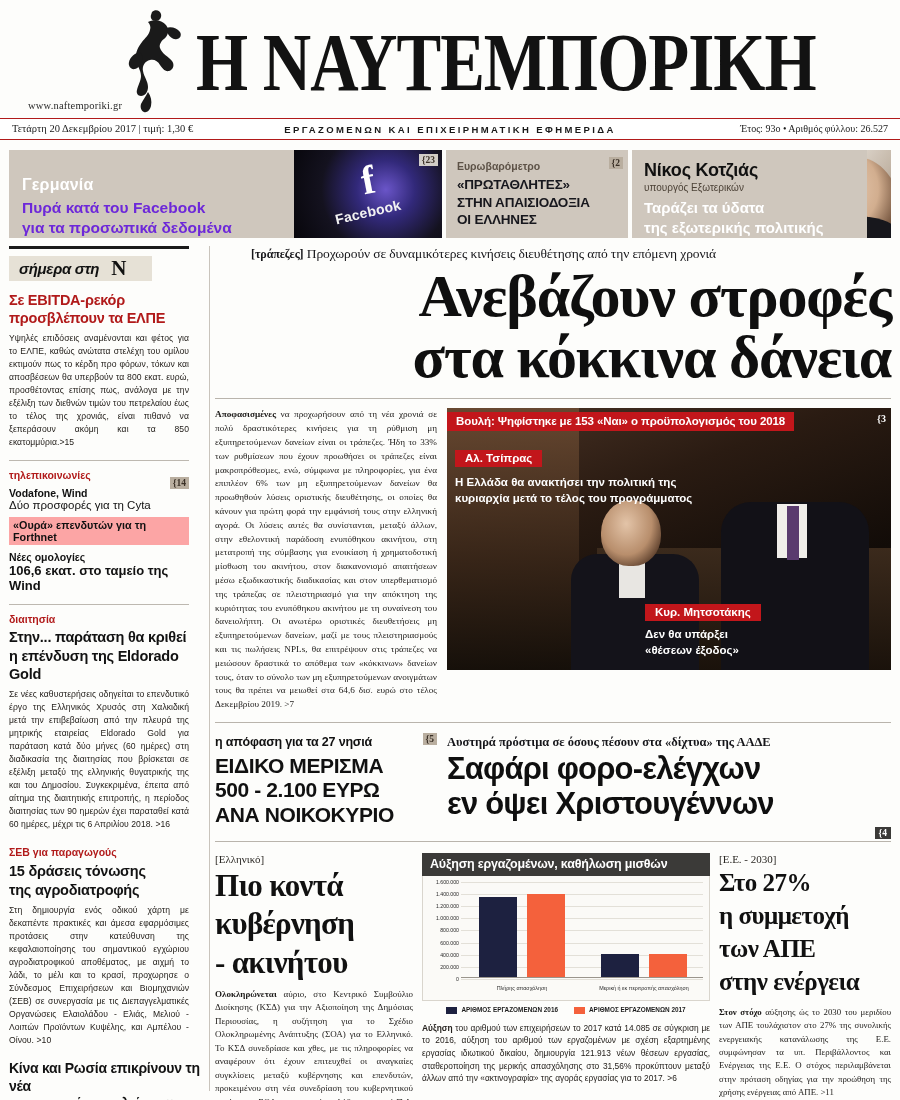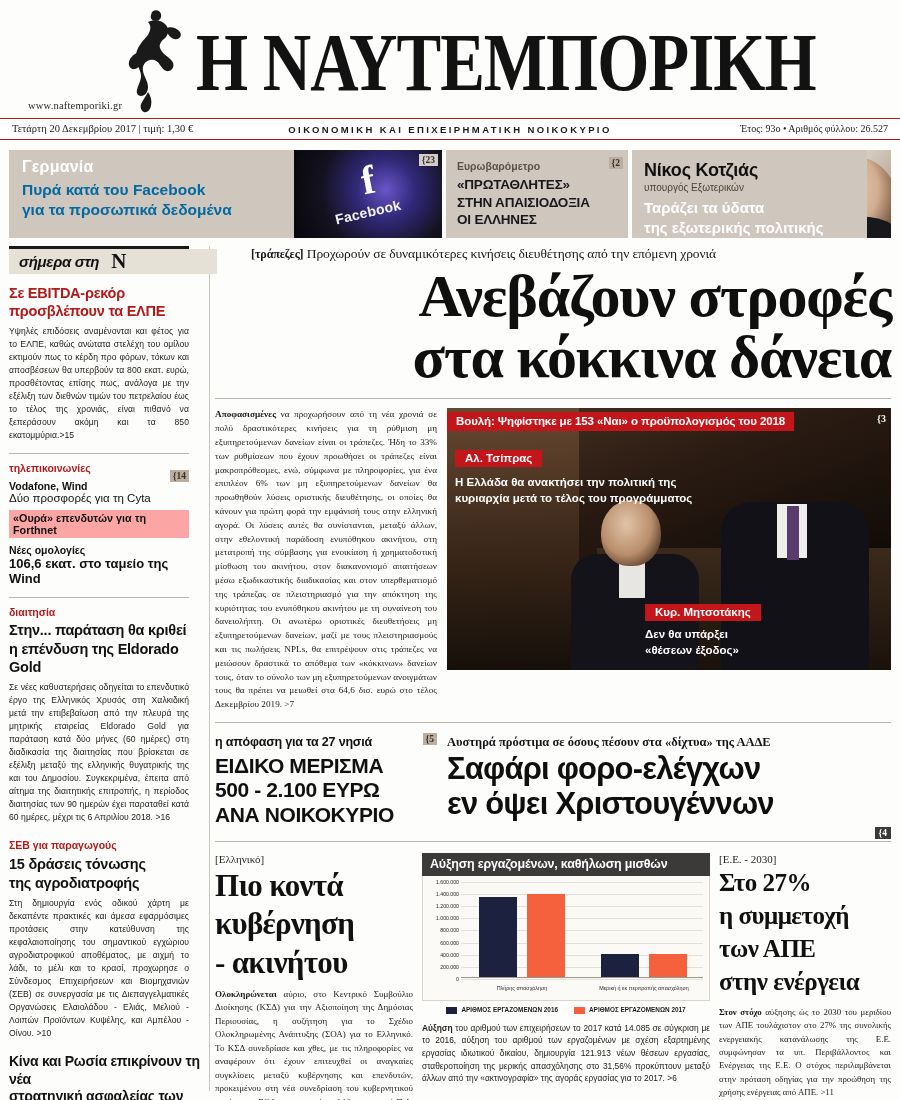--- a/index.html
+++ b/index.html
@@ -41,32 +41,32 @@
   }
   .infobar .right {
     position:absolute; right:12px; top:4px;
     font-family:"Liberation Serif", serif; font-size:10px; color:#1a1a1a;
   }
 
   
   .banner { position:absolute; left:9px; top:150px; width:882px; height:88px; display:flex; gap:4px; }
   .bn { position:relative; overflow:hidden; }
   .bn-a { width:433px; background:#cfc7bd; display:flex; }
-  .bn-a .txt { width:285px; padding:8px 0 0 13px; }
+  .bn-a .txt { width:285px; padding:26px 0 0 13px; }
   .bn-a .fb { flex:1; background:radial-gradient(circle at 62% 45%, #6a55c8 0%, #32297a 28%, #14121f 62%, #07060b 100%); position:relative; }
   .fb-glyph {
     position:absolute; left:50%; top:34%; transform:translate(-50%,-50%) rotate(-11deg);
     font-family:"Liberation Serif", serif; font-weight:700; font-size:40px; color:#fff;
   }
   .fb-word {
     position:absolute; left:50%; top:70%; transform:translate(-50%,-50%) rotate(-13deg);
     font-size:14px; font-weight:700; color:#f2f2f2; letter-spacing:.2px;
   }
   .kicker-w { font-size:16px; font-weight:700; color:#ffffff; letter-spacing:.2px; line-height:1.15; }
-  .bhead-w { font-size:15.5px; font-weight:700; color:#0369a1; line-height:1.28; margin-top:4px; }
+  .bhead-w { font-size:15.5px; font-weight:700; color:#6d28d9; line-height:1.28; margin-top:4px; }
   .bn-b { width:182px; background:#cfc7bd; padding:10px 0 0 11px; }
   .bn-b .kick { font-size:10.5px; color:#5d5247; font-weight:700; }
   .bn-b .lines { margin-top:4px; font-size:13.5px; font-weight:700; color:#17171d; line-height:1.3; letter-spacing:-.2px; }
   .bn-c { flex:1; background:#cfc7bd; display:flex; }
   .bn-c .txt { width:235px; padding:10px 0 0 12px; }
   .bn-c .nm { font-size:18px; font-weight:700; color:#111; letter-spacing:-.2px; }
   .bn-c .role { font-size:10px; color:#4c4237; margin-top:1px; }
   .bn-c .hl { margin-top:5px; font-size:15px; font-weight:700; color:#fff; line-height:1.3; }
   .bn-c .ph { flex:1; background:linear-gradient(125deg,#d8cfc4 0%, #c3b6a7 40%, #8e7a66 100%); position:relative; overflow:hidden; }
   .face { position:absolute; right:-6px; bottom:-10px; width:96px; height:92px;
@@ -78,21 +78,21 @@
     font-weight:700; color:#3a3026; background:#b9ae9f; padding:1px 3px;
   }
 
   
   .body-area { position:absolute; left:9px; top:246px; width:882px; height:845px; }
   .vrule { position:absolute; top:0; width:1px; background:#c9c4bc; }
 
   
   .sidebar { position:absolute; left:0; top:0; width:196px; }
   .sb-top-rule { height:2.6px; background:#1a1a1a; width:180px; }
-  .today-strip { height:25px; background:#e6e1d6; display:flex; align-items:center; width:208px; }
+  .today-strip { margin-top:7px; height:25px; background:#e6e1d6; display:flex; align-items:center; width:143px; }
   .today-strip .lbl { font-size:15px; font-weight:700; font-style:italic; color:#111; padding-left:10px; letter-spacing:-.3px; }
   .today-strip .n { font-family:"Liberation Serif", serif; font-size:21px; font-weight:700; margin-left:12px; color:#111; }
   .sb-h {
     font-size:14.5px; font-weight:700; color:#121212; line-height:1.25;
     letter-spacing:-.25px; margin-top:10px;
   }
   .sb-p {
     font-size:8.6px; line-height:1.52; color:#25211d; text-align:justify;
     margin-top:5px; width:180px; letter-spacing:.05px;
   }
@@ -210,21 +210,21 @@
         <path d="M22 44 c-5 1-10 5-11 10 c-1 4 2 8 6 7 c4-1 6-5 7-9 c1-3 0-6-2-8 z"></path>
         <path d="M30 84 c3 4 4 9 3 14 c-1 4-4 7-7 6 c-3-1-4-5-3-8 c2-4 5-8 7-12 z"></path>
       </g>
     </svg>
     <div class="masthead-title">Η ΝΑΥΤΕΜΠΟΡΙΚΗ</div>
     <div class="site-url">www.naftemporiki.gr</div>
   </div>
 
   <div class="infobar">
     <div class="left">Τετάρτη 20 Δεκεμβρίου 2017 | τιμή: 1,30 €</div>
-    <div class="center">ΟΙΚΟΝΟΜΙΚΗ ΚΑΙ ΕΠΙΧΕΙΡΗΜΑΤΙΚΗ ΝΟΙΚΟΚΥΡΙΟ</div>
+    <div class="center">ΕΡΓΑΖΟΜΕΝΩΝ ΚΑΙ ΕΠΙΧΕΙΡΗΜΑΤΙΚΗ ΕΦΗΜΕΡΙΔΑ</div>
     <div class="right">Έτος: 93ο • Αριθμός φύλλου: 26.527</div>
   </div>
 
   <div class="banner">
 
     <div class="bn bn-a">
       <div class="txt">
         <div class="kicker-w">Γερμανία</div>
         <div class="bhead-w">Πυρά κατά του Facebook</div>
         <div class="bhead-w" style="margin-top:0">για τα προσωπικά δεδομένα</div>

